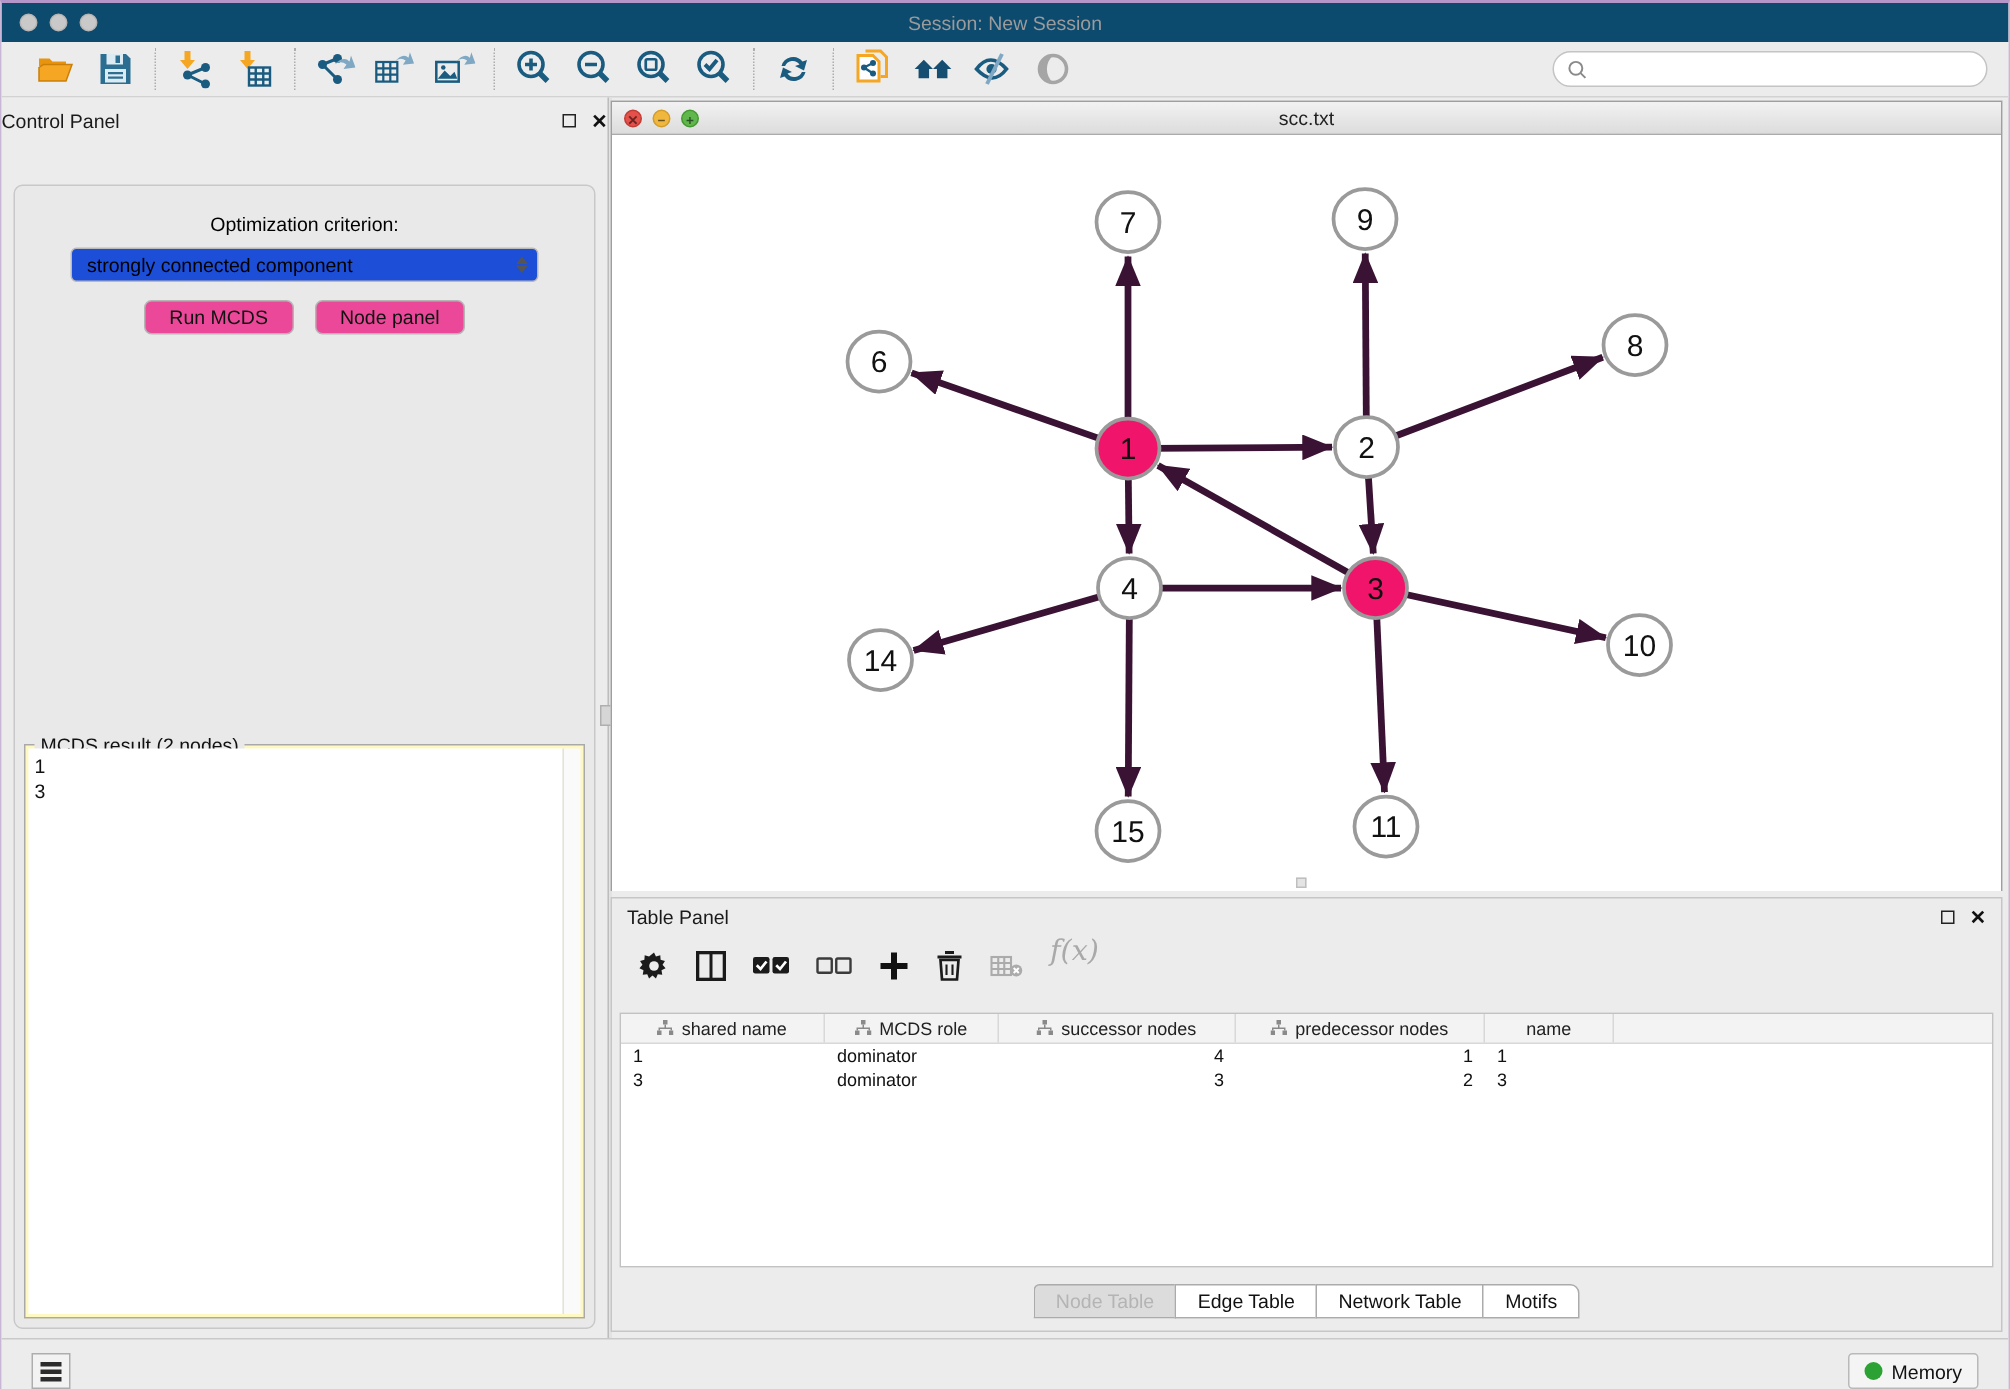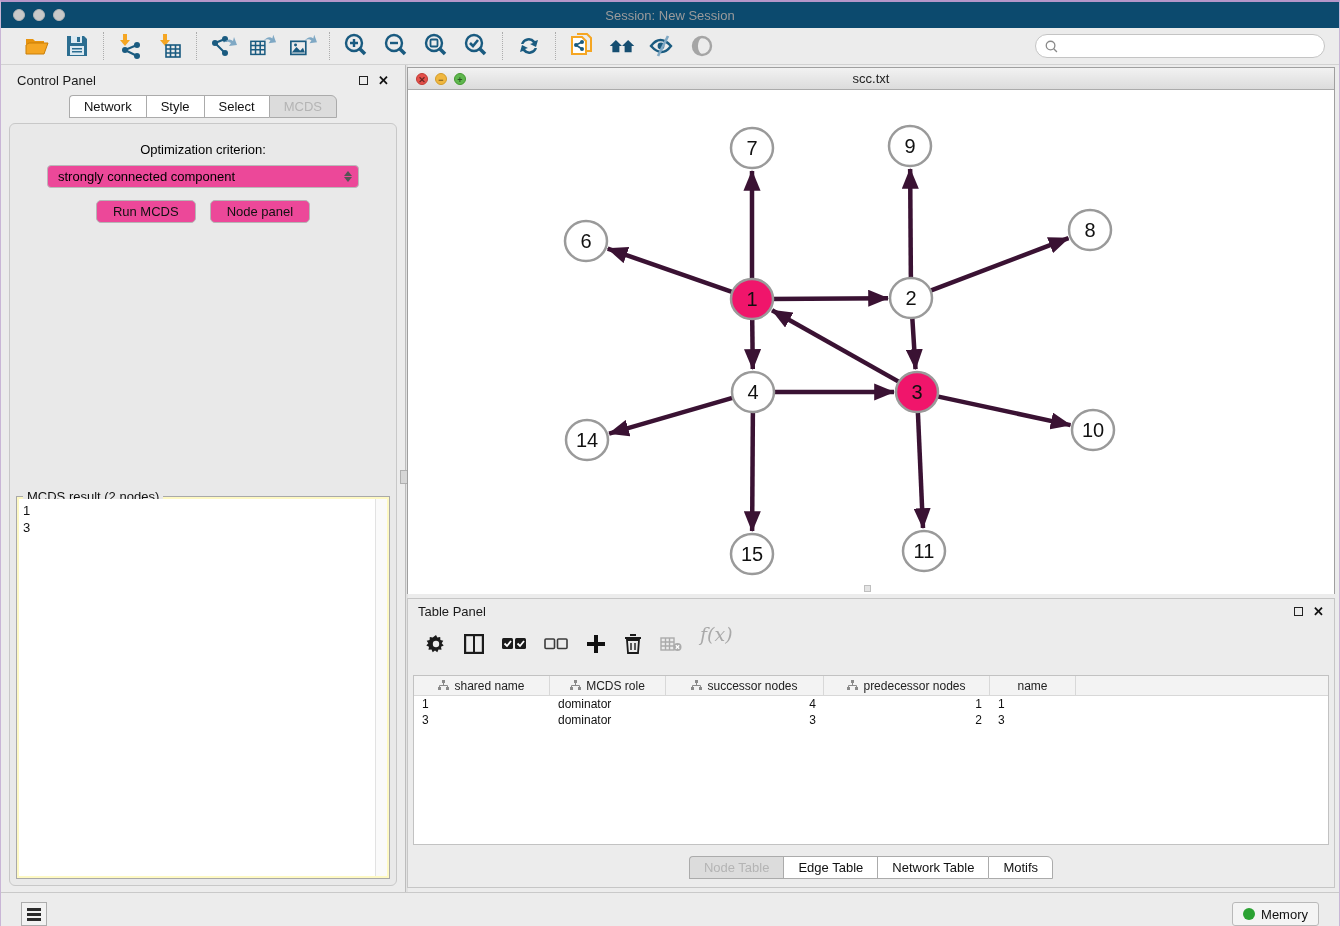--- a/index.html
+++ b/index.html
@@ -19,34 +19,34 @@
              border-bottom:1px solid #D2D2D2; display:flex; align-items:center; padding:0 10px; }
   .tb-group { display:flex; align-items:center; gap:12px; padding:0 12px; }
   .tb-sep { width:1px; height:28px; border-left:1px dotted #ADADAD; }
   .tb-btn { width:28px; height:28px; display:flex; align-items:center; justify-content:center; cursor:pointer; }
   .search-wrap { margin-left:auto; margin-right:4px; width:290px; height:24px; background:#fff;
                  border:1px solid #C4C4C4; border-radius:12px; display:flex; align-items:center; padding:0 8px; }
   .search-wrap input { border:none; outline:none; flex:1; font-size:12px; background:transparent; }
 
   
   .control-panel { position:absolute; left:0; top:63px; width:404px; height:827px; background:#ECECEC; }
-  .cp-header { height:30px; display:flex; align-items:center; padding:0 16px; font-size:13px; color:#1a1a1a; }
+  .cp-header { height:30px; display:flex; align-items:center; padding:0 0; font-size:13px; color:#1a1a1a; }
   .panel-winbtns { margin-left:auto; display:flex; gap:10px; align-items:center; }
   .float-icon { width:9px; height:9px; border:1.5px solid #222; display:inline-block; }
   .close-icon { font-size:13px; font-weight:bold; color:#111; line-height:9px; }
   .cp-tabs { display:flex; justify-content:center; position:relative; z-index:2; }
   .tab { font-size:13px; padding:3px 14px; background:#fff; border:1px solid #ABABAB; border-right:none;
          color:#111; cursor:pointer; }
   .tab:first-child { border-radius:4px 0 0 0; }
   .tab:last-child { border-right:1px solid #ABABAB; border-radius:0 6px 0 0; }
   .tab.disabled { background:#DCDCDC; color:#B4B4B4; }
   .cp-body { position:absolute; left:8px; right:8px; top:58px; bottom:6px; background:#E9E9E9;
              border:1px solid #C8C8C8; border-radius:6px; }
   .opt-label { text-align:center; font-size:13px; margin-top:18px; color:#000000; }
-  .opt-select { margin:8px auto 0; width:312px; height:23px; background:#ec4899; border:1px solid #B9B9B9;
+  .opt-select { margin:8px auto 0; width:312px; height:23px; background:#1d4ed8; border:1px solid #B9B9B9;
                 border-radius:4px; display:flex; align-items:center; padding:0 6px 0 10px; font-size:13px; cursor:pointer; }
   .stepper { margin-left:auto; display:flex; flex-direction:column; gap:1px; }
   .stepper i { width:0; height:0; border-left:4px solid transparent; border-right:4px solid transparent; }
   .stepper .up { border-bottom:5px solid #555; }
   .stepper .dn { border-top:5px solid #555; }
   .cp-buttons { display:flex; justify-content:center; gap:14px; margin-top:12px; }
   .btn { background:#ec4899; border:1px solid #B5B5B5; border-radius:5px; font-size:13px; padding:3px 16px; cursor:pointer; color:#111; }
   .result-fieldset { position:absolute; left:6px; right:6px; top:372px; bottom:6px; border:1px solid #A9A9A9;
                      background:#fef9c3; }
   .result-legend { position:absolute; top:-8px; left:6px; background:#E9E9E9; padding:0 4px; font-size:13px; color:#111; }
@@ -262,26 +262,20 @@
 </div>
 
 <div class="control-panel">
   <div class="cp-header">
     <span>Control Panel</span>
     <span class="panel-winbtns">
       <span class="float-icon"></span>
       <span class="close-icon">✕</span>
     </span>
   </div>
-  <div class="cp-tabs" id="cp-tabs">
-      <span class="tab">Network</span>
-      <span class="tab">Style</span>
-      <span class="tab">Select</span>
-      <span class="tab disabled">MCDS</span>
-    </div>
   <div class="cp-body">
     <div class="opt-label">Optimization criterion:</div>
     <div class="opt-select">
       <span>strongly connected component</span>
       <span class="stepper">
           <i class="up"></i>
           <i class="dn"></i>
         </span>
     </div>
     <div class="cp-buttons">

